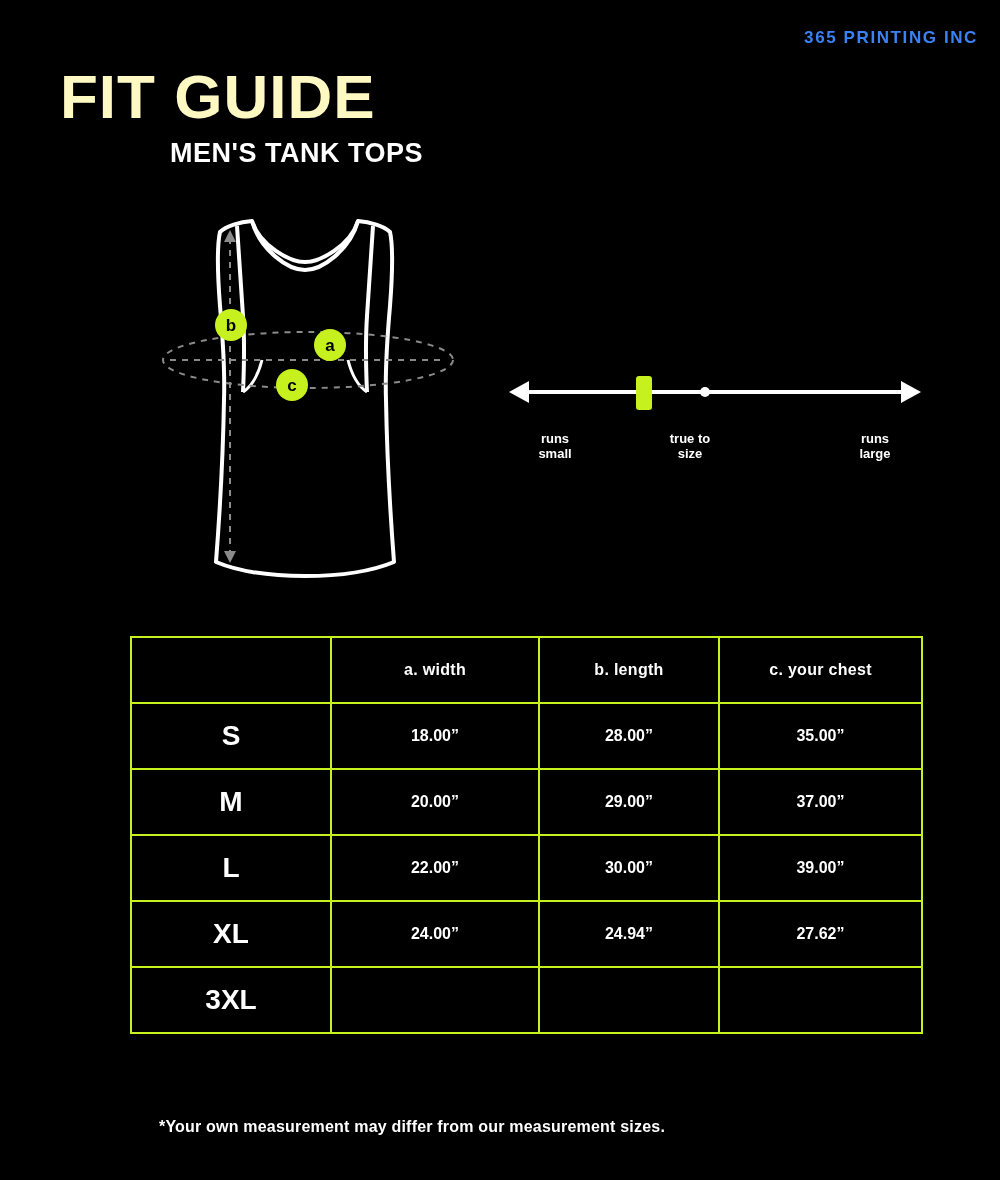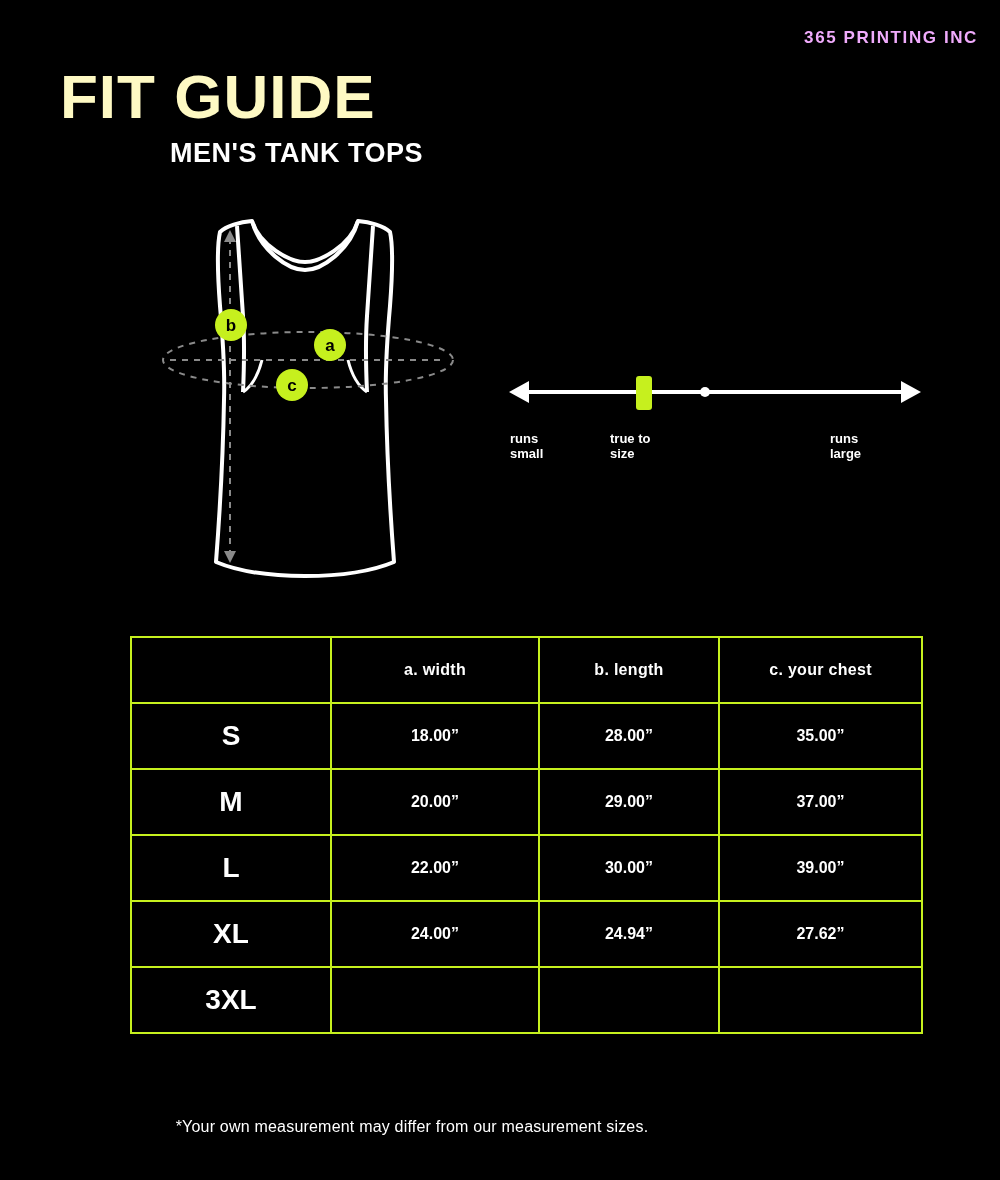--- a/index.html
+++ b/index.html
@@ -15,21 +15,21 @@
     color: #ffffff;
     overflow: hidden;
   }
   .brand {
     position: absolute;
     top: 28px;
     right: 22px;
     font-size: 17px;
     font-weight: bold;
     letter-spacing: 1.6px;
-    color: #f0abfc;
+    color: #3b82f6;
   }
   .title {
     position: absolute;
     top: 66px;
     left: 60px;
     font-size: 62px;
     font-weight: bold;
     letter-spacing: 1px;
     color: #fef9c3;
     line-height: 1;
@@ -56,20 +56,21 @@
     top: 360px;
     left: 505px;
     width: 420px;
     height: 120px;
   }
   .scale-label {
     position: absolute;
     font-size: 13px;
     font-weight: bold;
     color: #ffffff;
+    text-align: center;
     line-height: 1.15;
   }
   .lbl-small { left: 5px; top: 72px; width: 90px; }
   .lbl-true  { left: 105px; top: 72px; width: 160px; }
   .lbl-large { left: 325px; top: 72px; width: 90px; }
 
   table.size-table {
     position: absolute;
     top: 636px;
     left: 130px;
@@ -99,21 +100,21 @@
     font-size: 16px;
     font-weight: bold;
   }
   .footnote {
     position: absolute;
     top: 1118px;
     left: 0;
     width: 824px;
     text-align: center;
     font-size: 16px;
-    font-weight: normal;
+    font-weight: bold;
     color: #ffffff;
     letter-spacing: 0.2px;
   }
   .marker-letter {
     font-family: "Liberation Sans", sans-serif;
     font-size: 17px;
     font-weight: bold;
     fill: #000000;
   }
 </style>

